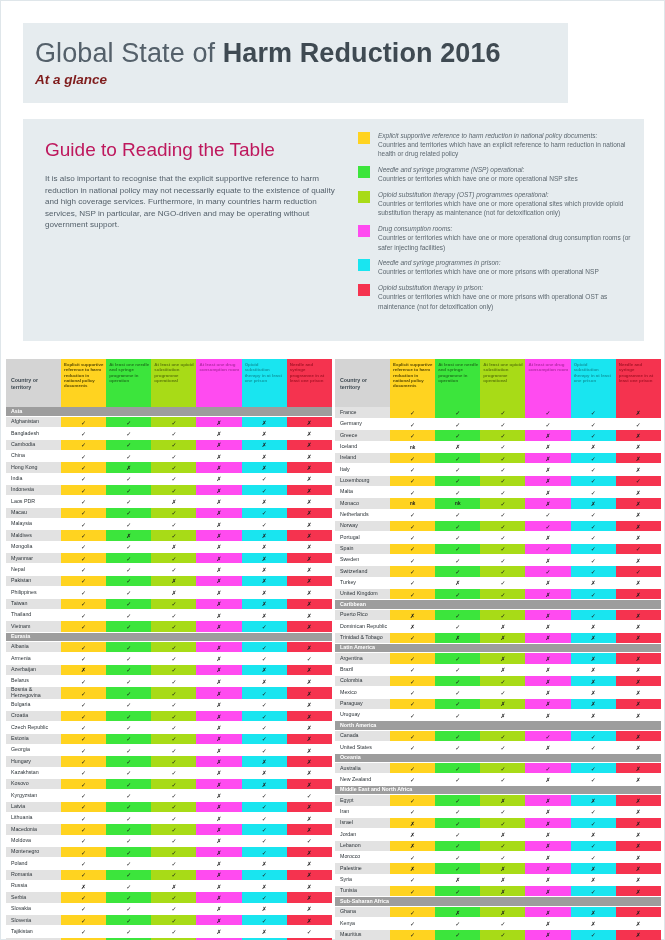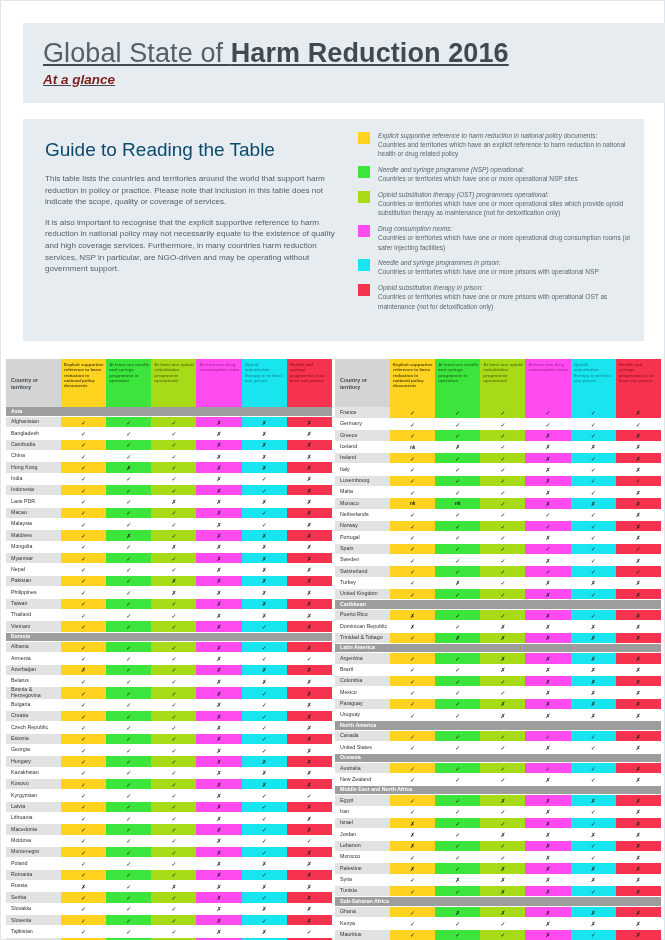--- a/index.html
+++ b/index.html
@@ -8,35 +8,35 @@
     font-family:"Liberation Sans", sans-serif;
     background:#ffffff;
     color:#3f4a52;
     overflow:hidden;
   }
   .page { position:relative; width:665px; height:940px; background:#fff;
           border:1px solid #dfe6ea; }
 
   
   .title-band {
-    position:absolute; left:22px; top:22px; width:643px; height:80px;
-    background:#e6ecef; padding:14px 0 0 20px;text-decoration:underline;
+    position:absolute; left:22px; top:22px; width:545px; height:80px;
+    background:#e6ecef; padding:14px 0 0 12px;
   }
   .title-main { font-size:27px; font-weight:300; color:#54606a; letter-spacing:.1px;
                 line-height:32px; white-space:nowrap; }
   .title-main b { font-weight:700; color:#3f4a52; }
   .title-sub { font-style:italic; font-size:13.5px; color:#7f1d1d; margin-top:3px; font-weight:600;}
 
   
   .guide-band {
     position:absolute; left:22px; top:118px; width:621px; height:222px;
     background:#e6ecef;
   }
   .guide-left { position:absolute; left:22px; top:20px; width:290px; }
-  .guide-head { font-size:19px; font-weight:300; color:#0c4a6e; margin-bottom:12px; }
+  .guide-head { font-size:19px; font-weight:300; color:#be185d; margin-bottom:12px; }
   .guide-p { font-size:8.1px; line-height:11.6px; color:#54606a; margin-bottom:9px; }
 
   .guide-right { position:absolute; left:335px; top:12px; width:280px; }
   .leg-row { display:flex; margin-bottom:6.5px; }
   .leg-sw { width:12px; height:12px; flex:0 0 12px; margin-right:8px; margin-top:1px; }
   .leg-txt { font-size:6.5px; line-height:9.2px; color:#5c676f; }
   .leg-title { font-style:italic; display:block; }
   .leg-body { display:block; }
 
   
@@ -88,21 +88,20 @@
 <div class="page">
 
   <div class="title-band">
     <div class="title-main"><span>Global State of </span><b>Harm Reduction 2016</b></div>
     <div class="title-sub">At a glance</div>
   </div>
 
   <div class="guide-band">
     <div class="guide-left">
       <div class="guide-head">Guide to Reading the Table</div>
-      <div class="guide-p">This table lists the countries and territories around the world that support harm reduction in policy or practice. Please note that inclusion in this table does not indicate the scope, quality or coverage of services.</div>
       <div class="guide-p">It is also important to recognise that the explicit supportive reference to harm reduction in national policy may not necessarily equate to the existence of quality and high coverage services. Furthermore, in many countries harm reduction services, NSP in particular, are NGO-driven and may be operating without government support.</div>
     </div>
     <div class="guide-right" id="legend">
         <div class="leg-row">
           <span class="leg-sw" style="background: rgb(255, 211, 32);"></span>
           <span class="leg-txt">
             <span class="leg-title">Explicit supportive reference to harm reduction in national policy documents:</span>
             <span class="leg-body">Countries and territories which have an explicit reference to harm reduction in national health or drug related policy</span>
           </span>
         </div>

